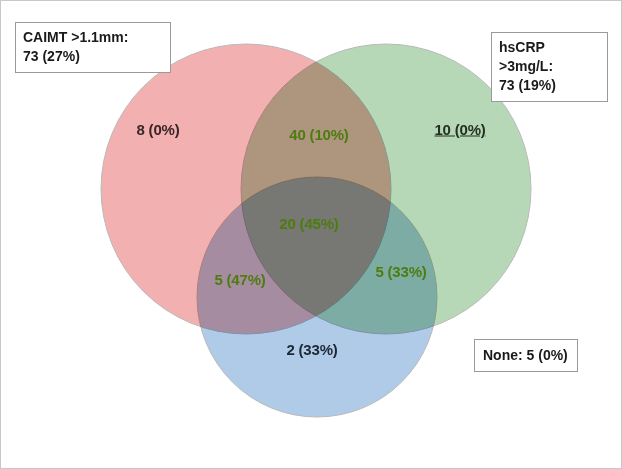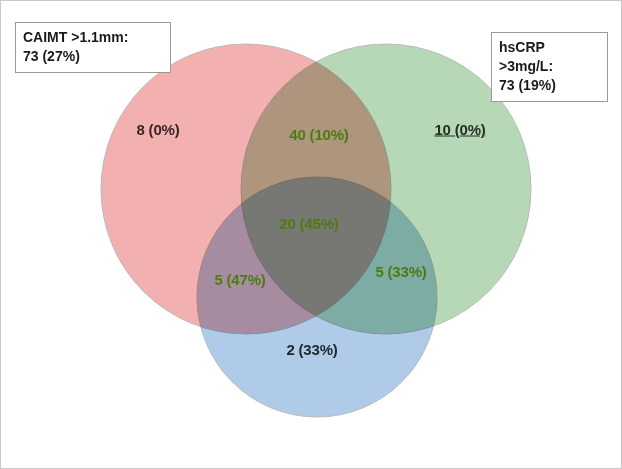--- a/index.html
+++ b/index.html
@@ -115,15 +115,16 @@
   <div class="region-label onmix" style="left:400px; top:270px;">5 (33%)</div>
 
   <div class="region-label onblue" style="left:311px; top:348px;">2 (33%)</div>
 
   <div class="callout" id="callout-caimt">CAIMT &gt;1.1mm:
 73 (27%)</div>
 
   <div class="callout" id="callout-hscrp">hsCRP &gt;3mg/L:
 73 (19%)</div>
 
+  <div class="callout" id="callout-none">None: 5 (0%)</div>
 
 
 </div>
 
 </body></html>

